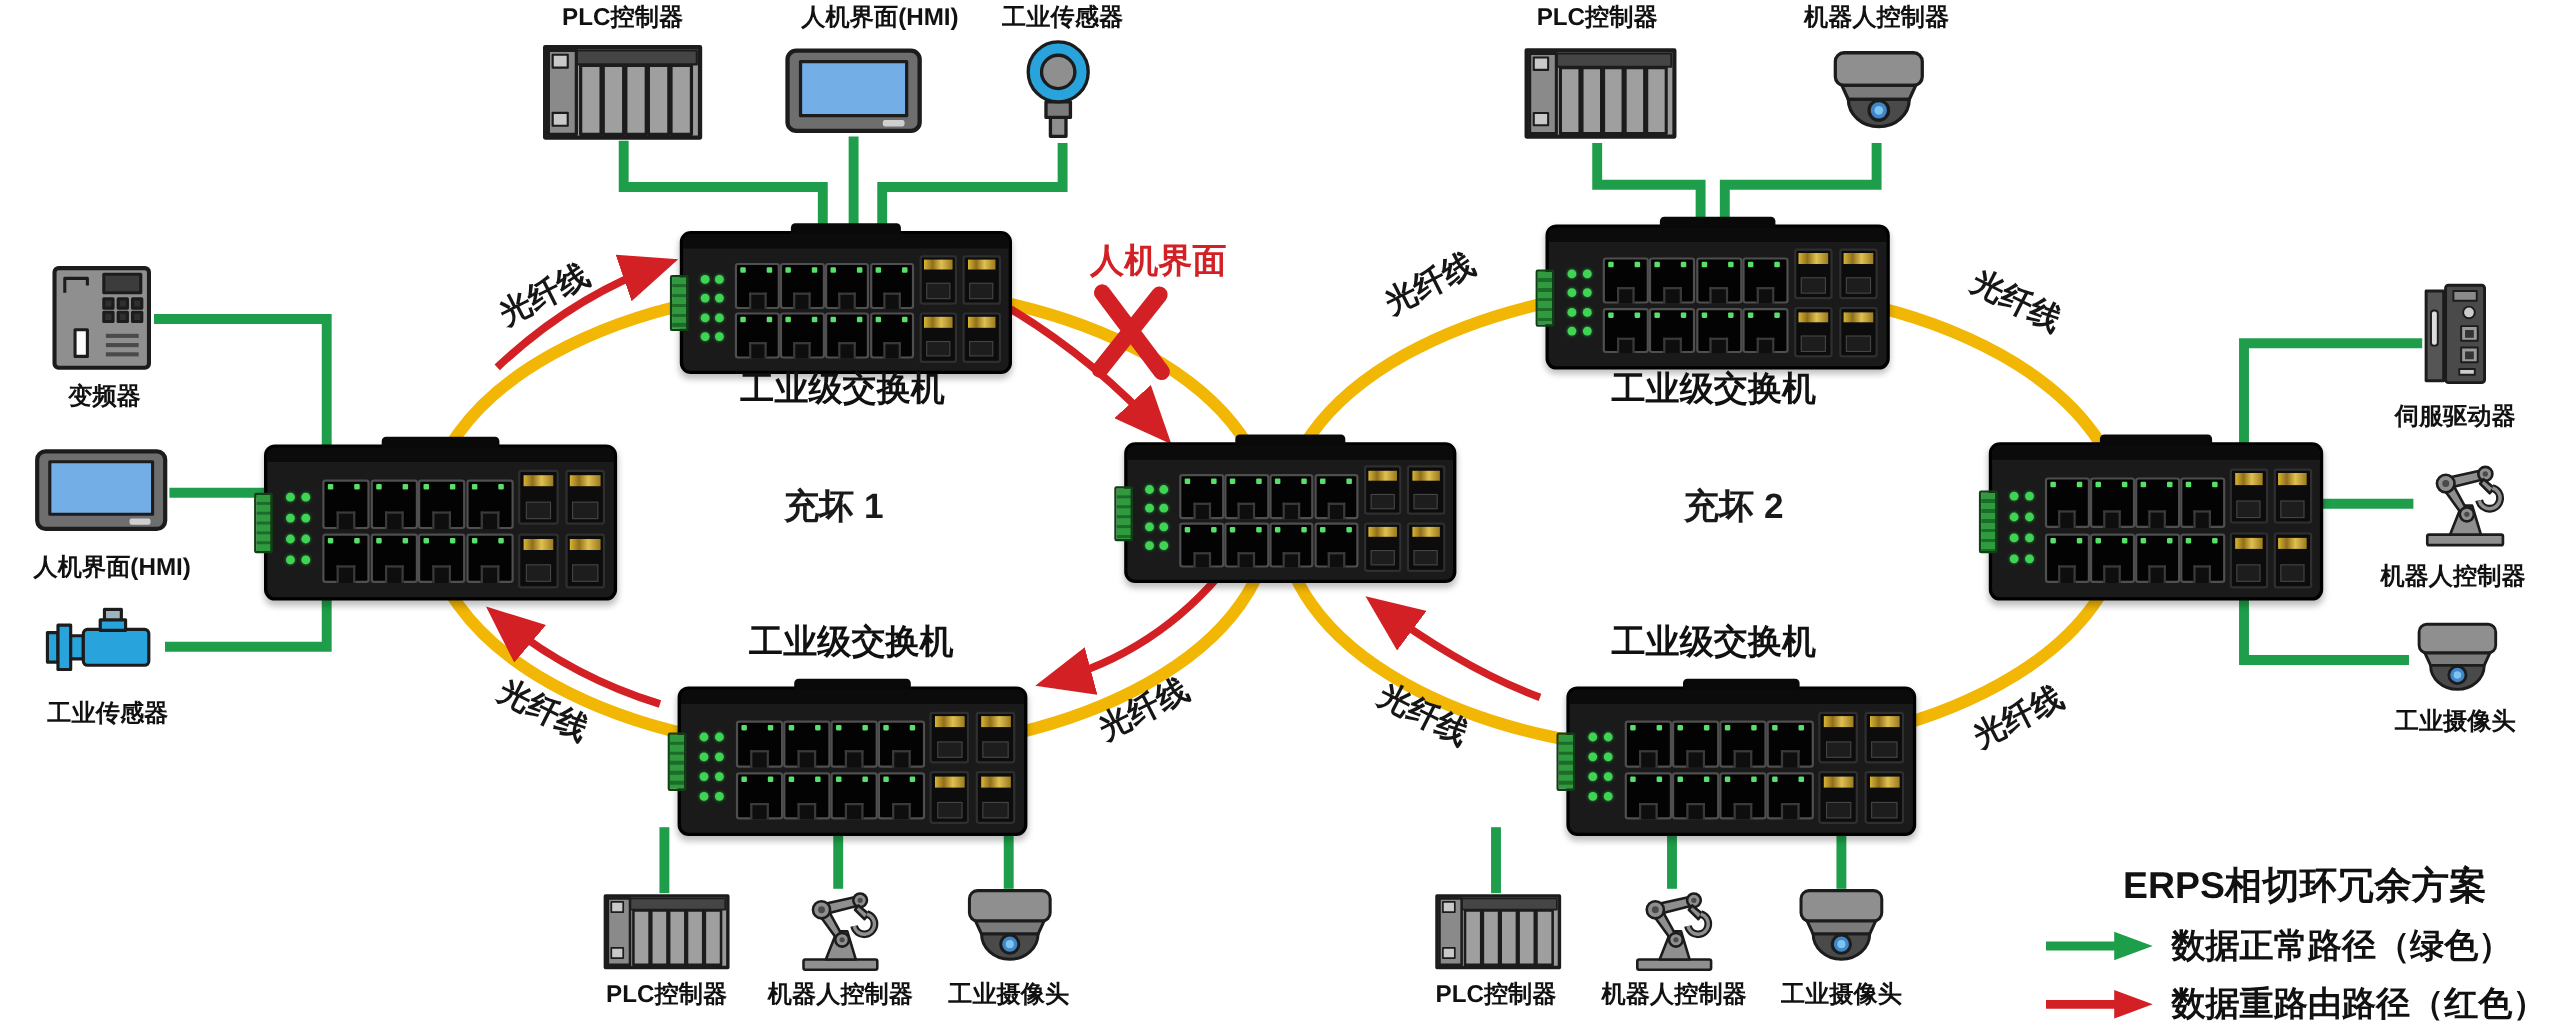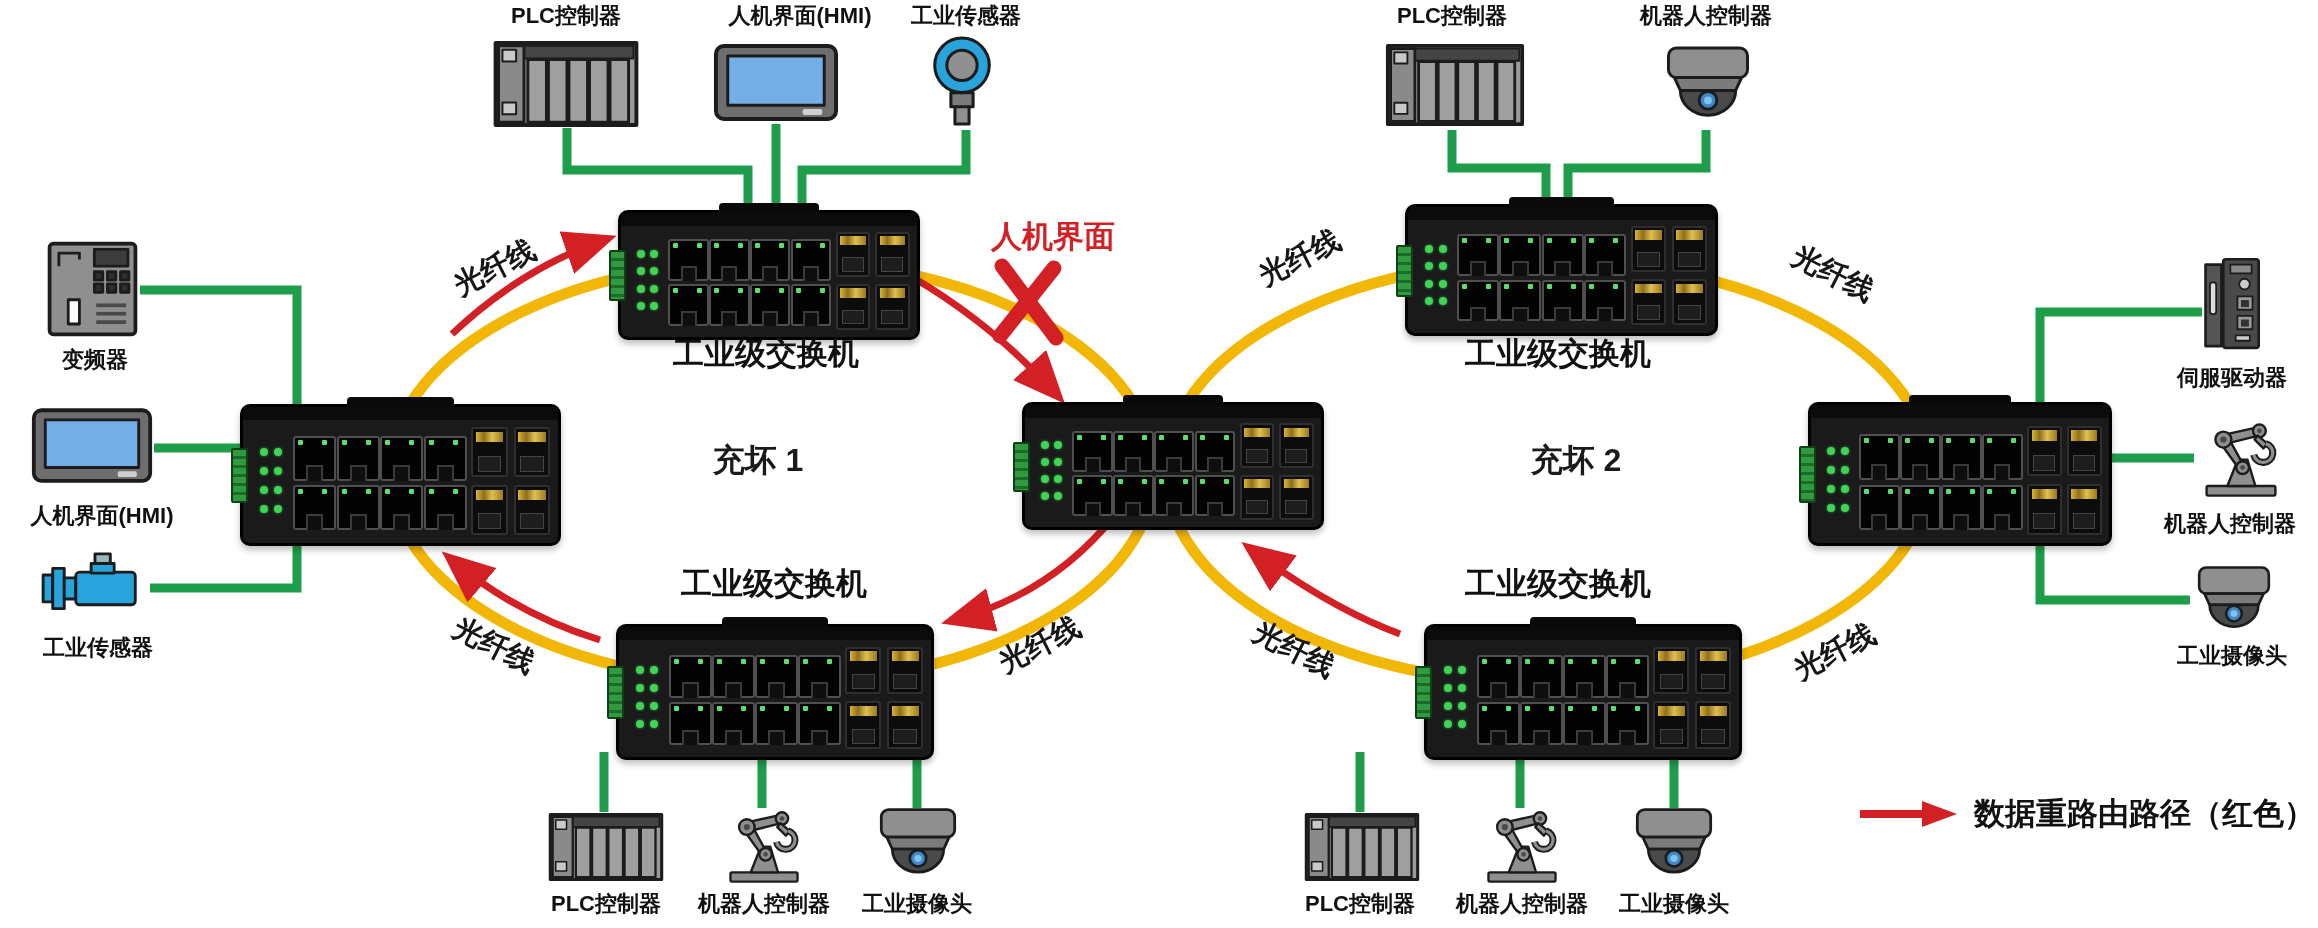--- a/index.html
+++ b/index.html
@@ -96,21 +96,28 @@
       <line class="xline" x1="1002" y1="266" x2="1056" y2="338"></line>
       <line class="xline" x1="1054" y1="268" x2="1000" y2="336"></line>
     </g>
   </svg>
 
   <div class="ring-label" style="left:758px;top:461px;">充坏 1</div>
   <div class="ring-label" style="left:1576px;top:461px;">充坏 2</div>
   <div class="fault-label">人机界面</div>
 
   <div id="legend">
+    <div id="legend-title">ERPS相切环冗余方案</div>
     <div id="legend-rows">
+        <div class="legend-row">
+          <svg width="100" height="28" viewBox="0 0 100 28">
+       <polygon points="0,10 62,10 62,1 97,14 62,27 62,18 0,18" fill="#1E9E4A"></polygon>
+     </svg>
+          <span>数据正常路径（绿色）</span>
+        </div>
         <div class="legend-row">
           <svg width="100" height="28" viewBox="0 0 100 28">
        <polygon points="0,10 62,10 62,1 97,14 62,27 62,18 0,18" fill="#D32025"></polygon>
      </svg>
           <span>数据重路由路径（红色）</span>
         </div>
       </div>
   </div>
 <div class="sw" style="left: 618px; top: 210px; width: 296px; height: 124px;">
       <div class="sw-handle"></div>

